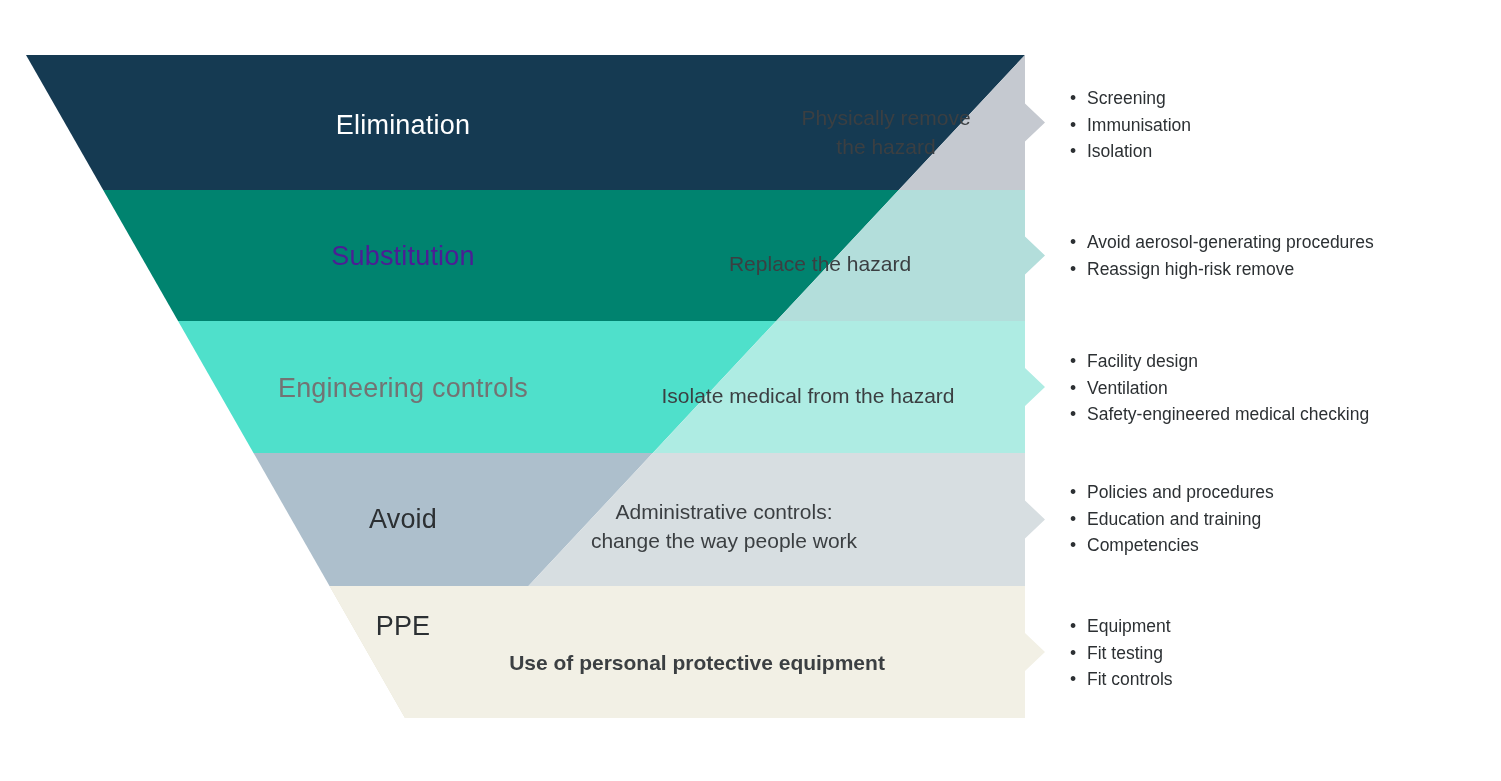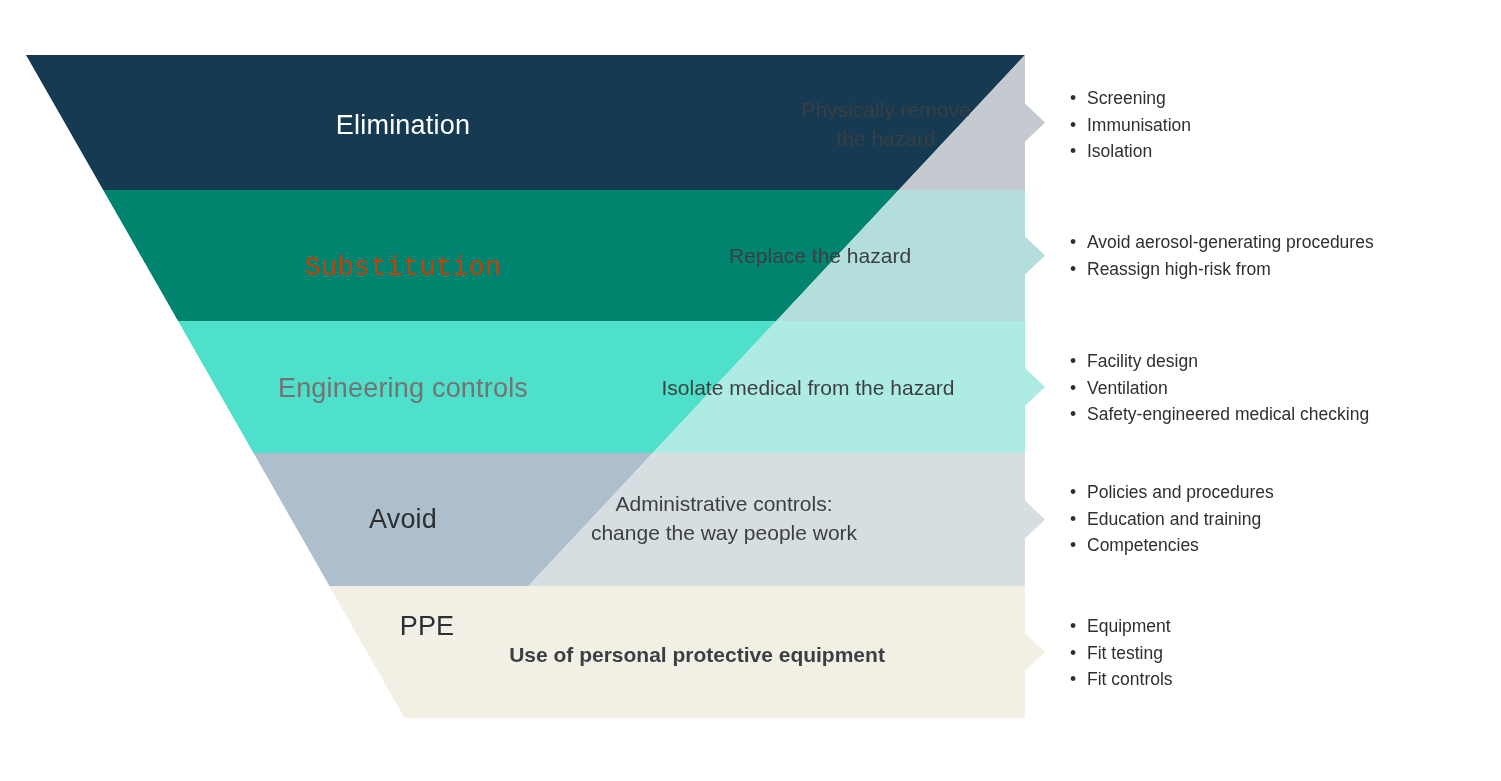--- a/index.html
+++ b/index.html
@@ -35,20 +35,21 @@
     transform: translate(-50%, -50%);
   }
   .layer-desc {
     position: absolute;
     text-align: center;
     font-size: 21px;
     line-height: 1.38;
     color: #3b3f42;
     white-space: pre-line;
     transform: translate(-50%, -50%);
+    margin-top: 8px;
   }
   .bullet-block {
     position: absolute;
     transform: translateY(-50%);
   }
   .bullet-row {
     display: flex;
     align-items: baseline;
     font-size: 17.5px;
     line-height: 1.52;
@@ -99,30 +100,30 @@
         </div>
         <div class="bullet-row">
           <span class="bullet-dot">•</span>
           <span class="bullet-text">Immunisation</span>
         </div>
         <div class="bullet-row">
           <span class="bullet-dot">•</span>
           <span class="bullet-text">Isolation</span>
         </div>
       </div>
-      <div class="layer-name" style="left: 403px; top: 268px; color: #c2410c; font-family: Liberation Mono, monospace;">Substitution</div>
+      <div class="layer-name" style="left: 403px; top: 256px; color: #4c1d95;">Substitution</div>
       <div class="layer-desc" style="left: 820px; top: 256px;">Replace the hazard</div>
       <div class="bullet-block" style="left: 1070px; top: 256px;">
         <div class="bullet-row">
           <span class="bullet-dot">•</span>
           <span class="bullet-text">Avoid aerosol-generating procedures</span>
         </div>
         <div class="bullet-row">
           <span class="bullet-dot">•</span>
-          <span class="bullet-text">Reassign high-risk from</span>
+          <span class="bullet-text">Reassign high-risk remove</span>
         </div>
       </div>
       <div class="layer-name" style="left: 403px; top: 388px; color: #737373;">Engineering controls</div>
       <div class="layer-desc" style="left: 808px; top: 388px;">Isolate medical from the hazard</div>
       <div class="bullet-block" style="left: 1070px; top: 388px;">
         <div class="bullet-row">
           <span class="bullet-dot">•</span>
           <span class="bullet-text">Facility design</span>
         </div>
         <div class="bullet-row">
@@ -144,21 +145,21 @@
         </div>
         <div class="bullet-row">
           <span class="bullet-dot">•</span>
           <span class="bullet-text">Education and training</span>
         </div>
         <div class="bullet-row">
           <span class="bullet-dot">•</span>
           <span class="bullet-text">Competencies</span>
         </div>
       </div>
-      <div class="layer-name" style="left: 403px; top: 626px; color: rgb(44, 48, 51); margin-left: 24px;">PPE</div>
+      <div class="layer-name" style="left: 403px; top: 626px; color: rgb(44, 48, 51);">PPE</div>
       <div class="layer-desc" style="left: 697px; top: 655px; font-weight: bold;">Use of personal protective equipment</div>
       <div class="bullet-block" style="left: 1070px; top: 653px;">
         <div class="bullet-row">
           <span class="bullet-dot">•</span>
           <span class="bullet-text">Equipment</span>
         </div>
         <div class="bullet-row">
           <span class="bullet-dot">•</span>
           <span class="bullet-text">Fit testing</span>
         </div>

